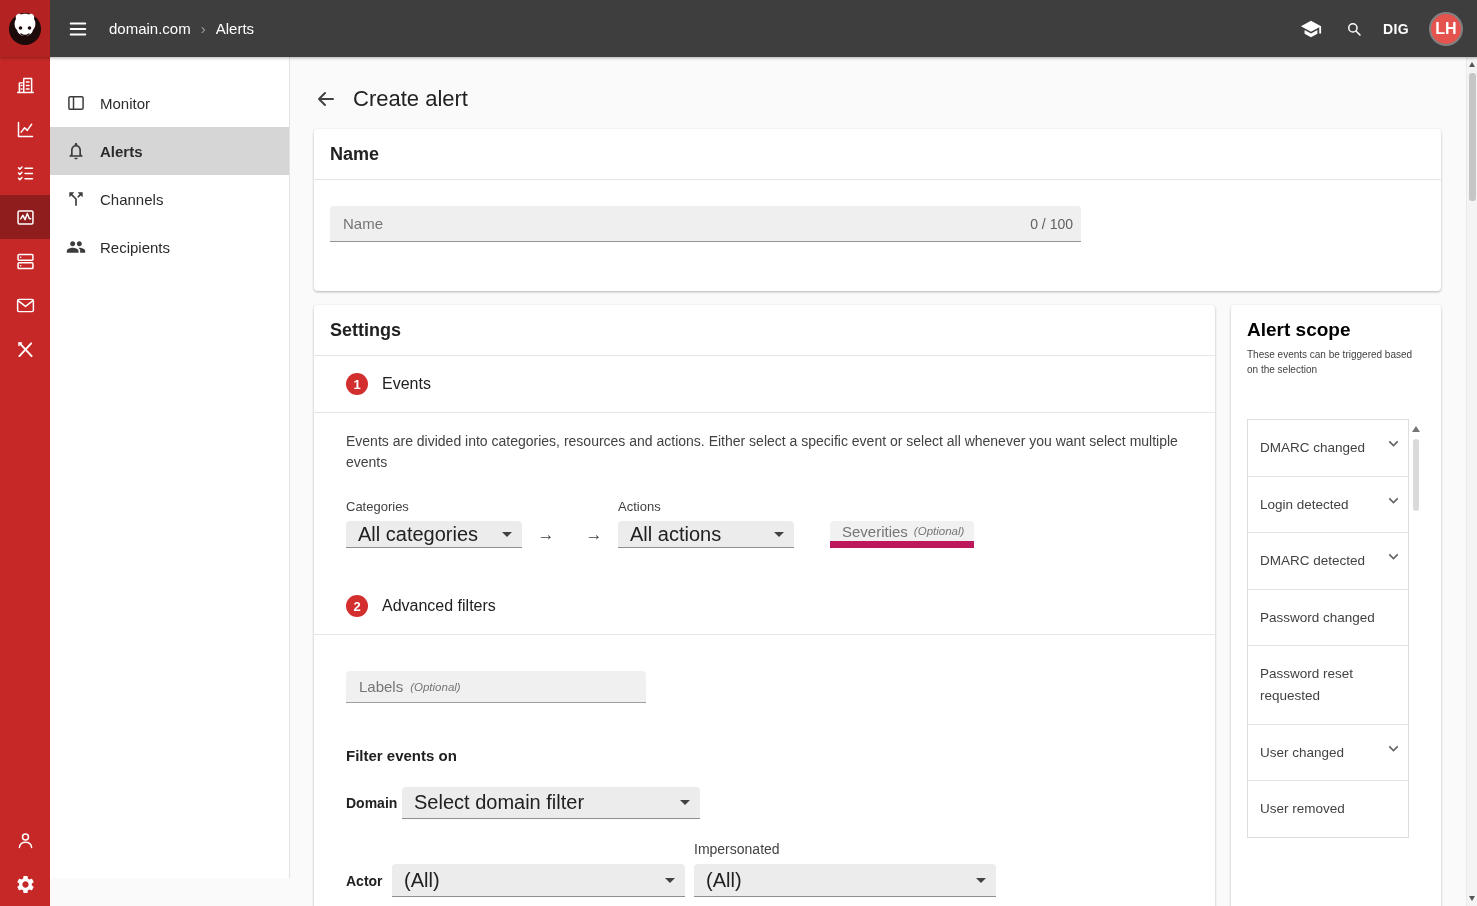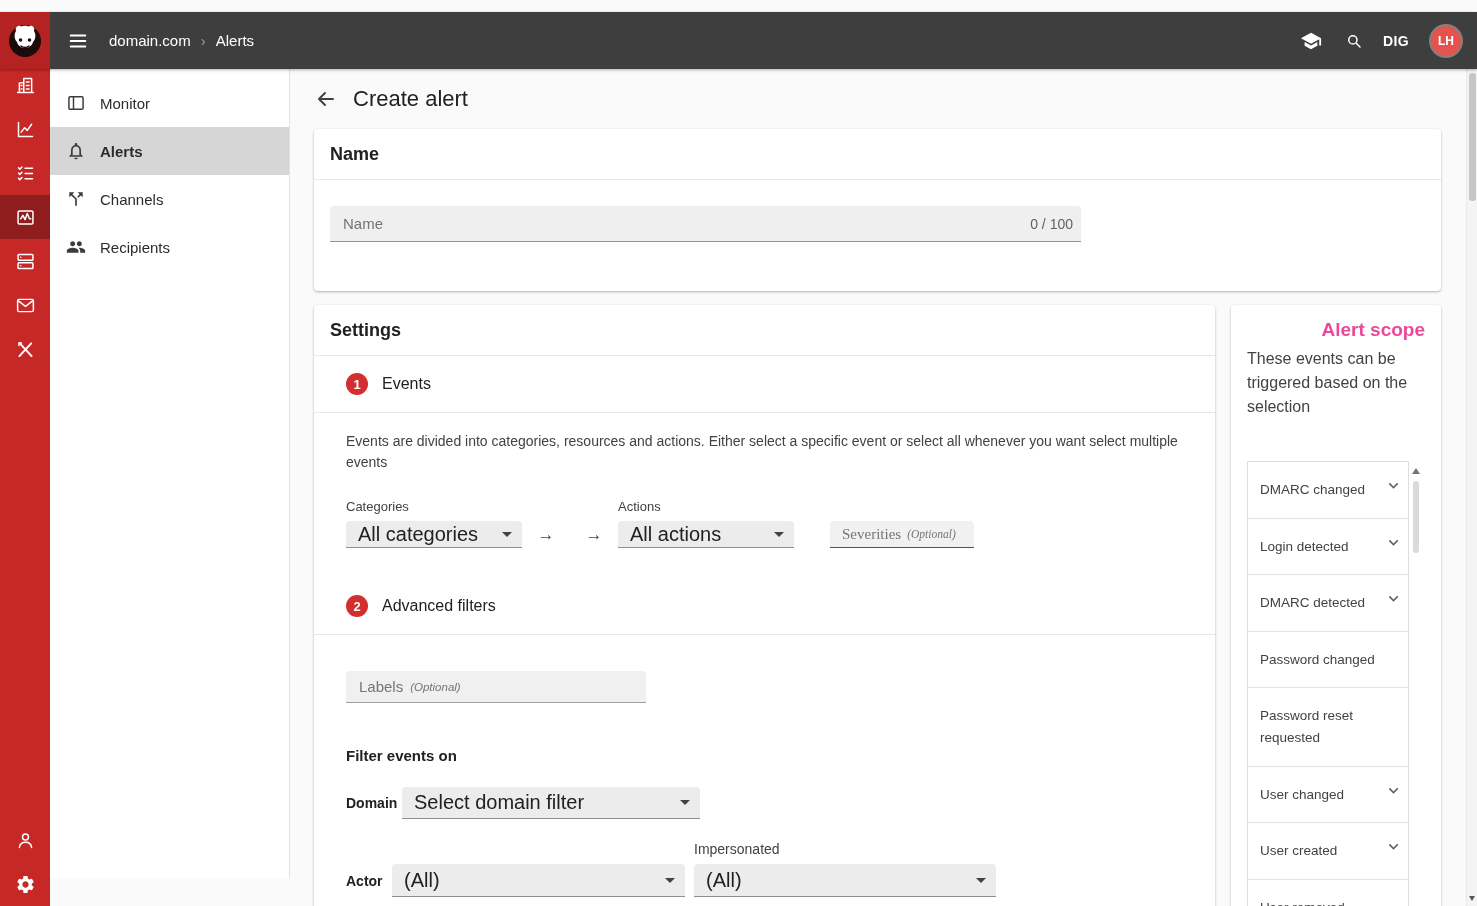--- a/index.html
+++ b/index.html
@@ -1,30 +1,30 @@
 <!DOCTYPE html>
 <html><head>
 <meta charset="utf-8">
 <style>
   * { margin:0; padding:0; box-sizing:border-box; }
   html,body { width:1477px; height:906px; }
   body { font-family:"Liberation Sans","DejaVu Sans",sans-serif; background:#fafafa; overflow:hidden; color:#212121; }
   .screen { position:relative; width:1477px; height:906px; overflow:hidden; }
 
   
-  .topbar { position:absolute; top:12px; left:0; width:1477px; height:57px; background:#3e3e3e; display:flex; align-items:center; color:#fff; z-index:10; box-shadow:0 1px 3px rgba(0,0,0,.3); }
+  .topbar { position:absolute; top:0; left:0; width:1477px; height:57px; background:#3e3e3e; display:flex; align-items:center; color:#fff; z-index:10; box-shadow:0 1px 3px rgba(0,0,0,.3); }
   .logo { width:50px; height:57px; background:#b42222; display:flex; align-items:center; justify-content:center; flex:none; cursor:pointer; }
   .menu-btn { margin-left:17px; width:24px; height:24px; cursor:pointer; display:flex; align-items:center; }
   .breadcrumb { display:flex; align-items:center; gap:10px; margin-left:18px; font-size:15px; }
   .crumb { cursor:pointer; }
   .crumb-sep { color:#9e9e9e; font-size:15px; }
   .topbar-right { margin-left:auto; display:flex; align-items:center; gap:22px; padding-right:16px; }
   .tb-icon-btn { width:24px; height:24px; cursor:pointer; display:flex; align-items:center; justify-content:center; }
   .dig-btn { display:flex; align-items:center; gap:20px; font-size:14px; font-weight:700; letter-spacing:.4px; cursor:pointer; }
-  .avatar { width:30px; height:30px; border-radius:50%; background:#e5534e; box-shadow:0 0 0 2px rgba(255,255,255,.35); display:flex; align-items:center; justify-content:center; font-size:12px; font-weight:700; cursor:pointer; }
+  .avatar { width:30px; height:30px; border-radius:50%; background:#e5534e; box-shadow:0 0 0 2px rgba(255,255,255,.35); display:flex; align-items:center; justify-content:center; font-size:16px; font-weight:700; cursor:pointer; }
 
   
   .rail { position:absolute; top:57px; left:0; width:50px; height:849px; background:#c62828; display:flex; flex-direction:column; align-items:center; padding-top:6px; }
   .rail-btn { width:50px; height:44px; display:flex; align-items:center; justify-content:center; color:#fff; cursor:pointer; }
   .rail-btn svg { width:21px; height:21px; }
   .rail-btn.selected { background:#8f1d1d; }
   .rail-spacer { flex:1; }
 
   
   .sidebar { position:absolute; top:57px; left:50px; width:240px; height:821px; background:#fff; border-right:1px solid #e3e3e3; padding-top:22px; }
@@ -59,43 +59,43 @@
   .step-label { font-size:16px; font-weight:400; color:#212121; }
 
   .events-desc { margin:18px 32px 0; font-size:14px; color:#424242; line-height:1.5; max-width:835px; }
 
   .selects-row { display:flex; align-items:flex-end; margin:26px 32px 12px; }
   .sel-group { display:flex; flex-direction:column; width:176px; }
   .sel-label { font-size:13px; color:#424242; margin-bottom:7px; }
   .mselect { height:27px; background:#ececec; border-bottom:1px solid #8f8f8f; border-radius:4px 4px 0 0; display:flex; align-items:center; justify-content:space-between; padding:0 10px 0 12px; font-size:20px; color:#212121; cursor:pointer; }
   .caret { width:0; height:0; border-left:5px solid transparent; border-right:5px solid transparent; border-top:5px solid #424242; flex:none; margin-left:8px; }
   .flow-arrow { width:48px; height:27px; display:flex; align-items:center; justify-content:center; font-size:17px; color:#424242; }
-  .sev-field { width:144px; height:27px; margin-left:36px; background:#f1f1f1; border-bottom:1px solid #be185d; border-radius:4px 4px 0 0; display:flex; align-items:center; gap:6px; padding:0 12px; color:#757575; font-size:15px; cursor:text;font-family:Liberation Serif, serif; }
+  .sev-field { width:144px; height:27px; margin-left:36px; background:#f1f1f1; border-bottom:7px solid #be185d; border-radius:4px 4px 0 0; display:flex; align-items:center; gap:6px; padding:0 12px; color:#757575; font-size:15px; cursor:text; }
   .opt { font-size:11.5px; font-style:italic; color:#757575; }
 
   .labels-field { margin:36px 0 0 32px; width:300px; height:32px; background:#f0f0f0; border-bottom:1px solid #9e9e9e; border-radius:4px 4px 0 0; display:flex; align-items:center; gap:7px; padding:0 13px; color:#757575; font-size:15px; cursor:text; }
 
   .filter-heading { margin:44px 32px 0; font-size:15px; font-weight:700; color:#212121; }
 
   .domain-row { margin:23px 32px 0; display:flex; align-items:center; }
   .field-label { font-size:14px; font-weight:700; color:#212121; }
   .domain-label { width:56px; flex:none; }
   .domain-select { width:298px; height:32px; }
 
   .actor-row { margin:22px 32px 0; display:flex; align-items:flex-end; }
   .actor-group { display:flex; align-items:center; }
   .actor-label { width:46px; flex:none; }
   .actor-select { width:293px; height:33px; }
   .imp-group { display:flex; flex-direction:column; margin-left:9px; }
   .imp-label { font-size:14px; font-weight:400; color:#424242; margin-bottom:7px; }
   .imp-select { width:302px; height:33px; }
 
   
-  .scope-title { font-size:19px; font-weight:700; color:#ec4899;text-align:right; }
-  .scope-desc { margin-top:6px; font-size:16px; color:#424242; line-height:1.5; }
+  .scope-title { font-size:19px; font-weight:700; color:#000000; }
+  .scope-desc { margin-top:6px; font-size:10px; color:#424242; line-height:1.5; }
   .scope-list-wrap { display:flex; margin-top:42px; }
   .scope-list { width:162px; border:1px solid #dedede; background:#fff; }
   .scope-item { position:relative; padding:17px 24px 17px 12px; font-size:13.5px; color:#424242; border-bottom:1px solid #e3e3e3; cursor:pointer; line-height:1.6; }
   .scope-item:last-child { border-bottom:0; }
   .chev { position:absolute; right:5px; top:14px; width:19px; height:19px; fill:#616161; cursor:pointer; }
   .scope-scroll { width:14px; display:flex; flex-direction:column; align-items:center; padding-top:7px; }
   .tri-up { width:0; height:0; border-left:4px solid transparent; border-right:4px solid transparent; border-bottom:6px solid #757575; cursor:pointer; }
   .scope-thumb { width:6px; height:72px; background:#dadada; border-radius:3px; margin-top:7px; cursor:grab; }
 
   
@@ -364,26 +364,20 @@
             <div class="scope-item">
               <span>Password reset requested</span>
             </div>
             <div class="scope-item">
               <span>User changed</span>
               <svg class="chev" viewBox="0 0 24 24">
                   <path d="M16.59 8.59 12 13.17 7.41 8.59 6 10l6 6 6-6z"></path>
                 </svg>
             </div>
             <div class="scope-item">
-              <span>User created</span>
-              <svg class="chev" viewBox="0 0 24 24">
-                  <path d="M16.59 8.59 12 13.17 7.41 8.59 6 10l6 6 6-6z"></path>
-                </svg>
-            </div>
-            <div class="scope-item">
               <span>User removed</span>
             </div>
           </div>
           <div class="scope-scroll">
             <div class="tri-up"></div>
             <div class="scope-thumb"></div>
           </div>
         </div>
       </aside>
 

